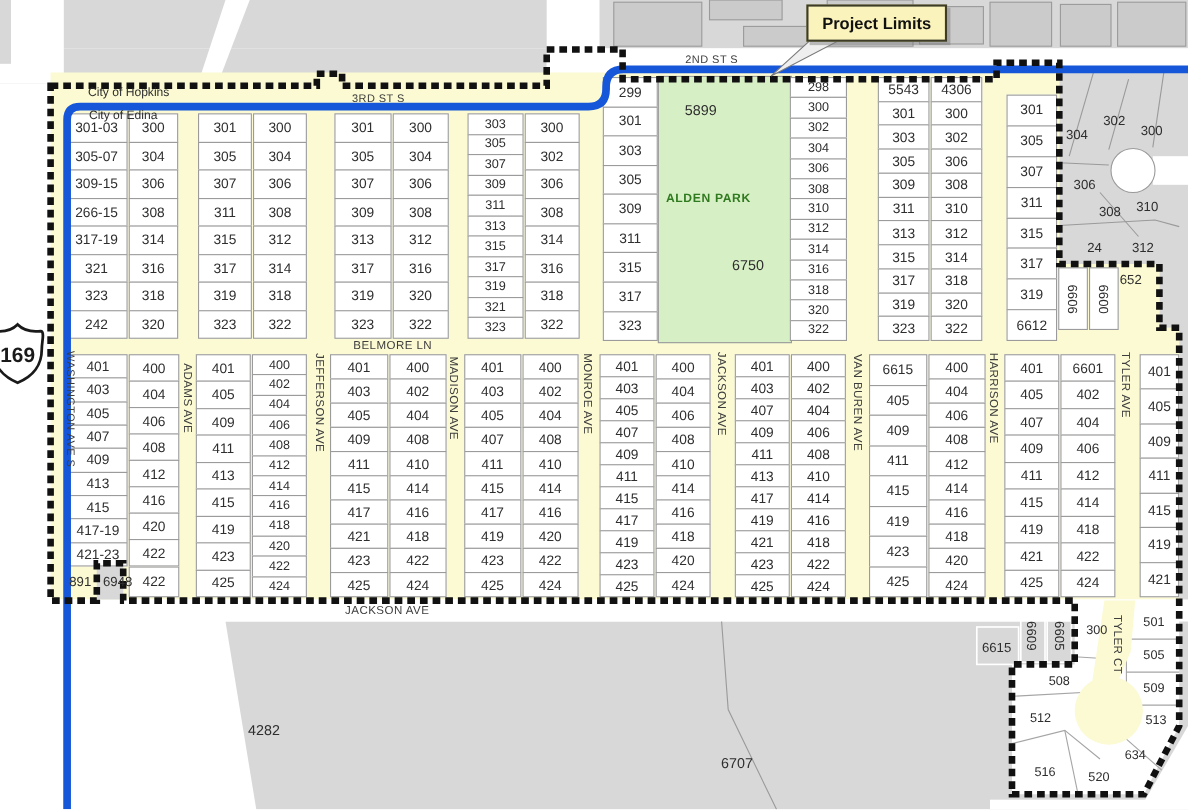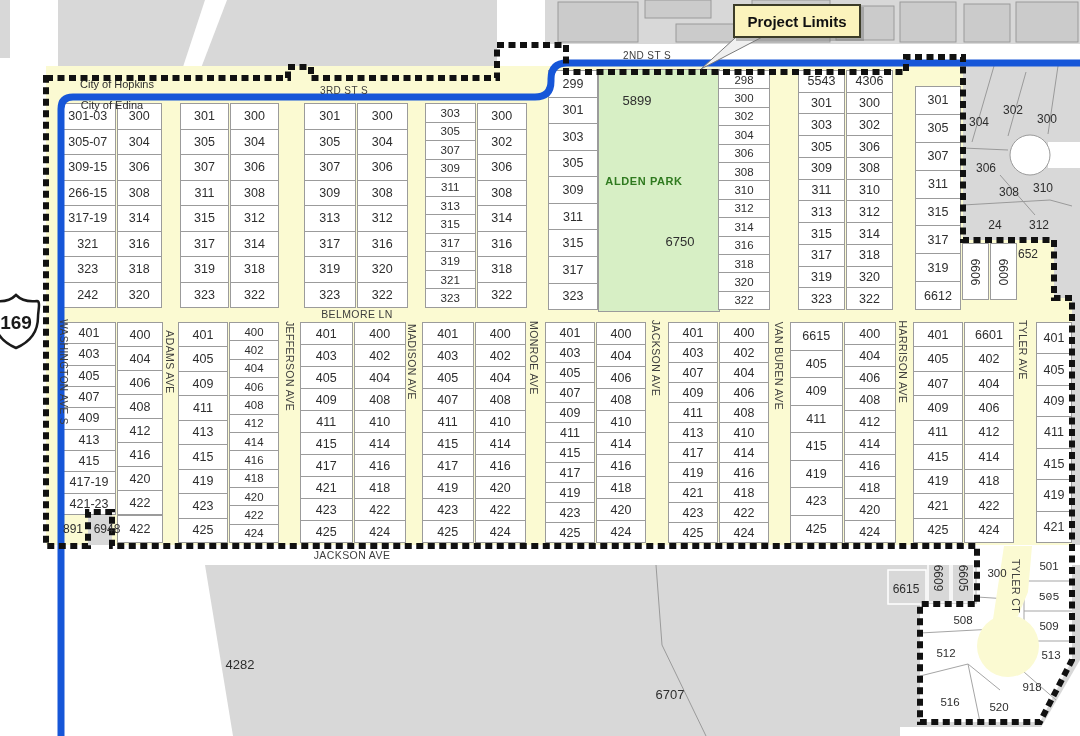--- a/index.html
+++ b/index.html
@@ -534,21 +534,21 @@
     <span class="lbl" style="left: 979px; top: 122px; font-size: 12px; transform: translate(-50%, -50%) rotate(0deg);">304</span>
     <span class="lbl" style="left: 1013px; top: 110px; font-size: 12px; transform: translate(-50%, -50%) rotate(0deg);">302</span>
     <span class="lbl" style="left: 1047px; top: 119px; font-size: 12px; transform: translate(-50%, -50%) rotate(0deg);">300</span>
     <span class="lbl" style="left: 986px; top: 168px; font-size: 12px; transform: translate(-50%, -50%) rotate(0deg);">306</span>
     <span class="lbl" style="left: 1009px; top: 192px; font-size: 12px; transform: translate(-50%, -50%) rotate(0deg);">308</span>
     <span class="lbl" style="left: 1043px; top: 188px; font-size: 12px; transform: translate(-50%, -50%) rotate(0deg);">310</span>
     <span class="lbl" style="left: 995px; top: 225px; font-size: 12px; transform: translate(-50%, -50%) rotate(0deg);">24</span>
     <span class="lbl" style="left: 1039px; top: 225px; font-size: 12px; transform: translate(-50%, -50%) rotate(0deg);">312</span>
     <span class="lbl" style="left: 997px; top: 573px; font-size: 11.5px; transform: translate(-50%, -50%) rotate(0deg);">300</span>
     <span class="lbl" style="left: 1049px; top: 566px; font-size: 11.5px; transform: translate(-50%, -50%) rotate(0deg);">501</span>
-    <span class="lbl" style="left: 1049px; top: 596px; font-size: 11.5px; transform: translate(-50%, -50%) rotate(0deg); font-family: Liberation Mono, monospace;">505</span>
+    <span class="lbl" style="left: 1049px; top: 596px; font-size: 11.5px; transform: translate(-50%, -50%) rotate(0deg);">505</span>
     <span class="lbl" style="left: 1049px; top: 626px; font-size: 11.5px; transform: translate(-50%, -50%) rotate(0deg);">509</span>
     <span class="lbl" style="left: 1051px; top: 655px; font-size: 11.5px; transform: translate(-50%, -50%) rotate(0deg);">513</span>
-    <span class="lbl" style="left: 1032px; top: 687px; font-size: 11.5px; transform: translate(-50%, -50%) rotate(0deg);">918</span>
+    <span class="lbl" style="left: 1032px; top: 687px; font-size: 11.5px; transform: translate(-50%, -50%) rotate(0deg);">634</span>
     <span class="lbl" style="left: 999px; top: 707px; font-size: 11.5px; transform: translate(-50%, -50%) rotate(0deg);">520</span>
     <span class="lbl" style="left: 950px; top: 702px; font-size: 11.5px; transform: translate(-50%, -50%) rotate(0deg);">516</span>
     <span class="lbl" style="left: 946px; top: 653px; font-size: 11.5px; transform: translate(-50%, -50%) rotate(0deg);">512</span>
     <span class="lbl" style="left: 963px; top: 620px; font-size: 11.5px; transform: translate(-50%, -50%) rotate(0deg);">508</span>
   </div>
 
 </body></html>

